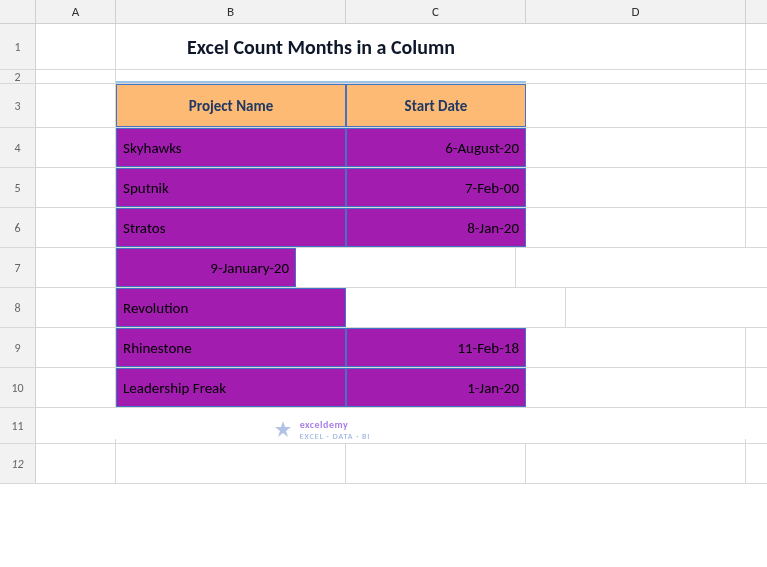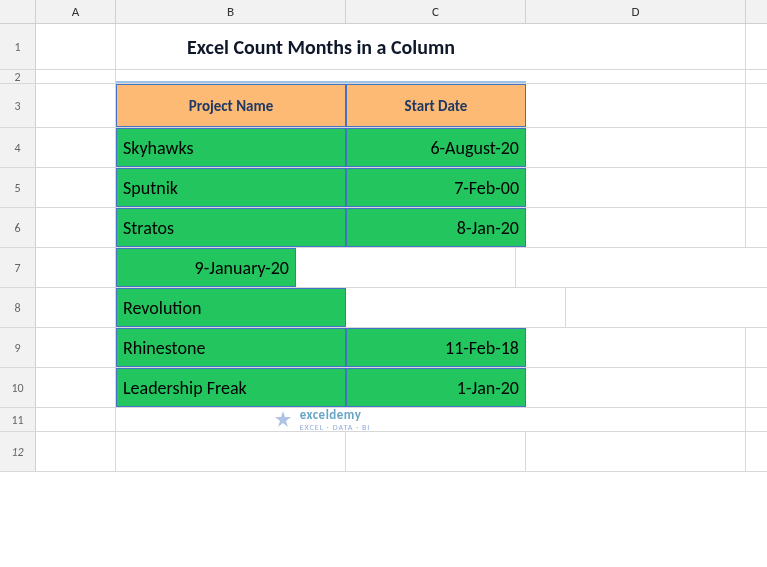--- a/index.html
+++ b/index.html
@@ -87,21 +87,21 @@
     .row-1 { height: 46px; }
     .row-2 { height: 14px; }
     .row-3 { height: 44px; }
     .row-4  { height: 40px; }
     .row-5  { height: 40px; }
     .row-6  { height: 40px; }
     .row-7  { height: 40px; }
     .row-8  { height: 40px; }
     .row-9  { height: 40px; }
     .row-10 { height: 40px; }
-    .row-11 { height: 24px; }
+    .row-11 { height: 36px; align-items: flex-end; }
     .row-12 { height: 40px; font-style: italic; }
 
     
     .title-cell {
       font-weight: bold;
       font-size: 20px;
       color: #0f172a;
       justify-content: center;
       
       width: 410px;
@@ -122,23 +122,23 @@
       background: #fdba74;
       font-weight: bold;
       font-size: 15px;
       color: #1f3864;
       justify-content: center;
       border: 1.5px solid #4472c4;
     }
 
     
     .table-data {
-      background: #22c55e;
+      background: #a21caf;
       border: 1px solid #4472c4;
-      font-size: 18px;
+      font-size: 15px;
     }
 
     .table-data-name {
       justify-content: flex-start;
       font-weight: normal;
     }
 
     .table-data-date {
       justify-content: flex-end;
     }
@@ -155,23 +155,23 @@
       height: 22px;
     }
 
     .watermark-text {
       display: flex;
       flex-direction: column;
       align-items: flex-start;
     }
 
     .watermark-main {
-      font-size: 13px;
+      font-size: 10px;
       font-weight: bold;
-      color: #0369a1;
+      color: #6d28d9;
       letter-spacing: 0.5px;
     }
 
     .watermark-sub {
       font-size: 8px;
       color: #4472c4;
       letter-spacing: 1px;
     }
   </style>
 </head>

